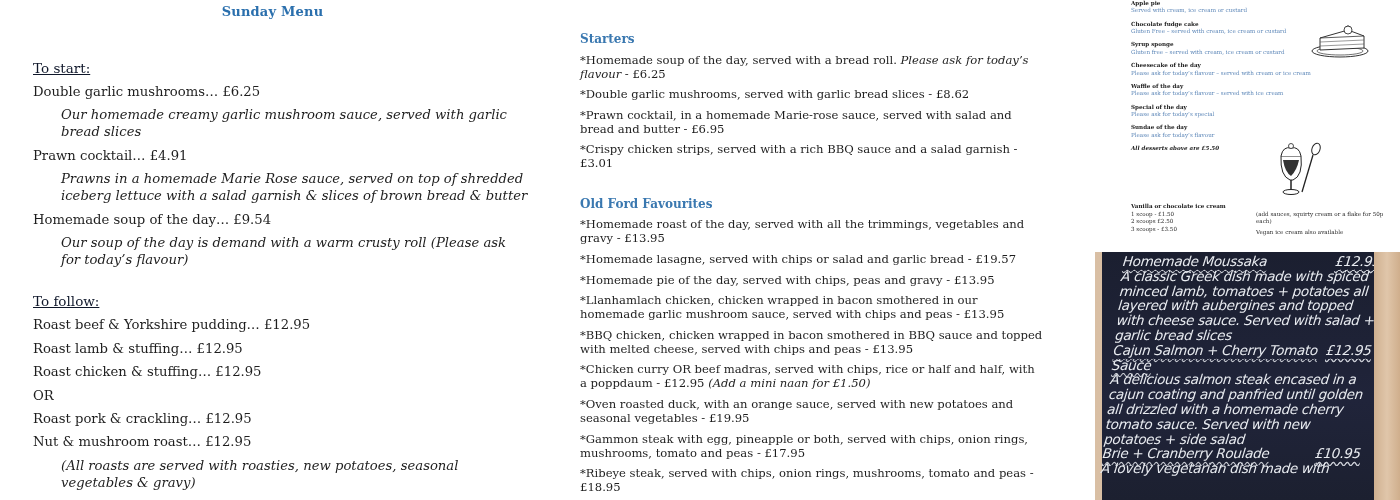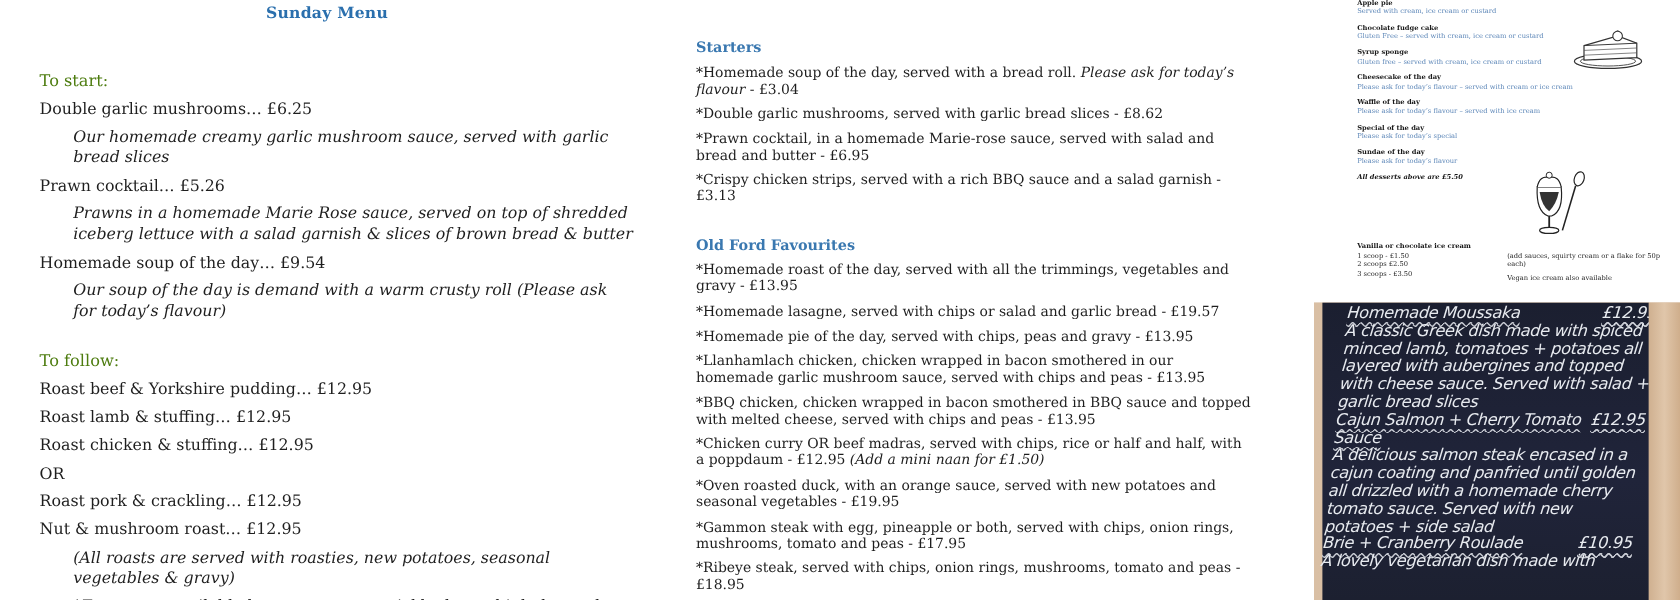--- a/index.html
+++ b/index.html
@@ -4,21 +4,21 @@
 <style>
   * { box-sizing: border-box; margin: 0; padding: 0; }
   html, body { width: 1400px; height: 500px; overflow: hidden; background: #ffffff; }
   body { position: relative; font-family: "DejaVu Serif", "Liberation Serif", serif; color: #1e1e1e; }
 
   
   .panel1 { position: absolute; left: 0; top: 0; width: 545px; height: 500px; overflow: hidden; }
   .p1-title { position: absolute; left: 0; width: 545px; top: 4px; text-align: center;
               font-weight: bold; font-size: 13px; color: #2a6fad; letter-spacing: 0.2px; }
   .p1-body { position: absolute; left: 33px; top: 60px; width: 495px; font-size: 13.2px; line-height: 17px; }
-  .p1-section { color: #4d7c0f; font-size: 13.5px; margin-bottom: 6px; }
+  .p1-section { color: #0f172a; font-size: 13.5px; margin-bottom: 6px; text-decoration: underline; }
   .p1-item { margin-bottom: 6.4px; }
   .p1-desc { font-style: italic; margin-bottom: 6.4px; margin-left: 28px; }
   .p1-gap { height: 19px; }
 
   
   .panel2 { position: absolute; left: 575px; top: 0; width: 500px; height: 500px; overflow: hidden; }
   .p2-body { position: absolute; left: 5px; top: 32px; width: 465px; font-size: 11.6px; line-height: 14px; }
   .p2-section { color: #3a78b0; font-weight: bold; font-size: 12px; margin-bottom: 6.5px; }
   .p2-item { margin-bottom: 6.6px; }
   .p2-item .note { font-style: italic; }
@@ -56,46 +56,46 @@
 </style>
 </head>
 <body>
 
 <div class="panel1">
   <div class="p1-title">Sunday Menu</div>
   <div class="p1-body">
     <div class="p1-section">To start:</div>
     <div class="p1-item">Double garlic mushrooms… £6.25</div>
     <div class="p1-desc">Our homemade creamy garlic mushroom sauce, served with garlic bread slices</div>
-    <div class="p1-item">Prawn cocktail… £5.26</div>
+    <div class="p1-item">Prawn cocktail… £4.91</div>
     <div class="p1-desc">Prawns in a homemade Marie Rose sauce, served on top of shredded iceberg lettuce with a salad garnish &amp; slices of brown bread &amp; butter</div>
     <div class="p1-item">Homemade soup of the day… £9.54</div>
     <div class="p1-desc">Our soup of the day is demand with a warm crusty roll (Please ask for today’s flavour)</div>
     <div class="p1-gap"></div>
     <div class="p1-section">To follow:</div>
     <div class="p1-item">Roast beef &amp; Yorkshire pudding… £12.95</div>
     <div class="p1-item">Roast lamb &amp; stuffing… £12.95</div>
     <div class="p1-item">Roast chicken &amp; stuffing… £12.95</div>
     <div class="p1-item">OR</div>
     <div class="p1-item">Roast pork &amp; crackling… £12.95</div>
     <div class="p1-item">Nut &amp; mushroom roast… £12.95</div>
     <div class="p1-desc">(All roasts are served with roasties, new potatoes, seasonal vegetables &amp; gravy)</div>
     <div class="p1-desc">*Extras are available but can run out quickly due to high demand. Please ask your waitress if you would like to add anything to your meal, and</div>
   </div>
 </div>
 
 <div class="panel2">
   <div class="p2-body">
     <div class="p2-section">Starters</div>
     <div class="p2-item">
-      <span>*Homemade soup of the day, served with a bread roll. </span><span class="note">Please ask for today’s flavour</span><span>  - £3.04</span>
+      <span>*Homemade soup of the day, served with a bread roll. </span><span class="note">Please ask for today’s flavour</span><span>  - £6.25</span>
     </div>
     <div class="p2-item">*Double garlic mushrooms, served with garlic bread slices  - £8.62</div>
     <div class="p2-item">*Prawn cocktail, in a homemade Marie-rose sauce, served with salad and bread and butter - £6.95</div>
-    <div class="p2-item">*Crispy chicken strips, served with a rich BBQ sauce and a salad garnish - £3.13</div>
+    <div class="p2-item">*Crispy chicken strips, served with a rich BBQ sauce and a salad garnish - £3.01</div>
     <div class="p2-gap"></div>
     <div class="p2-section">Old Ford Favourites</div>
     <div class="p2-item">*Homemade roast of the day, served with all the trimmings, vegetables and gravy  - £13.95</div>
     <div class="p2-item">*Homemade lasagne, served with chips or salad and garlic bread - £19.57</div>
     <div class="p2-item">*Homemade pie of the day, served with chips, peas and gravy - £13.95</div>
     <div class="p2-item">*Llanhamlach chicken, chicken wrapped in bacon smothered in our homemade garlic mushroom sauce, served with chips and peas  - £13.95</div>
     <div class="p2-item">*BBQ chicken, chicken wrapped in bacon smothered in BBQ sauce and topped with melted cheese, served with chips and peas  - £13.95</div>
     <div class="p2-item">
       <span>*Chicken curry OR beef madras, served with chips, rice or half and half, with a poppdaum  - £12.95 </span><span class="note">(Add a mini naan for £1.50)</span>
     </div>

